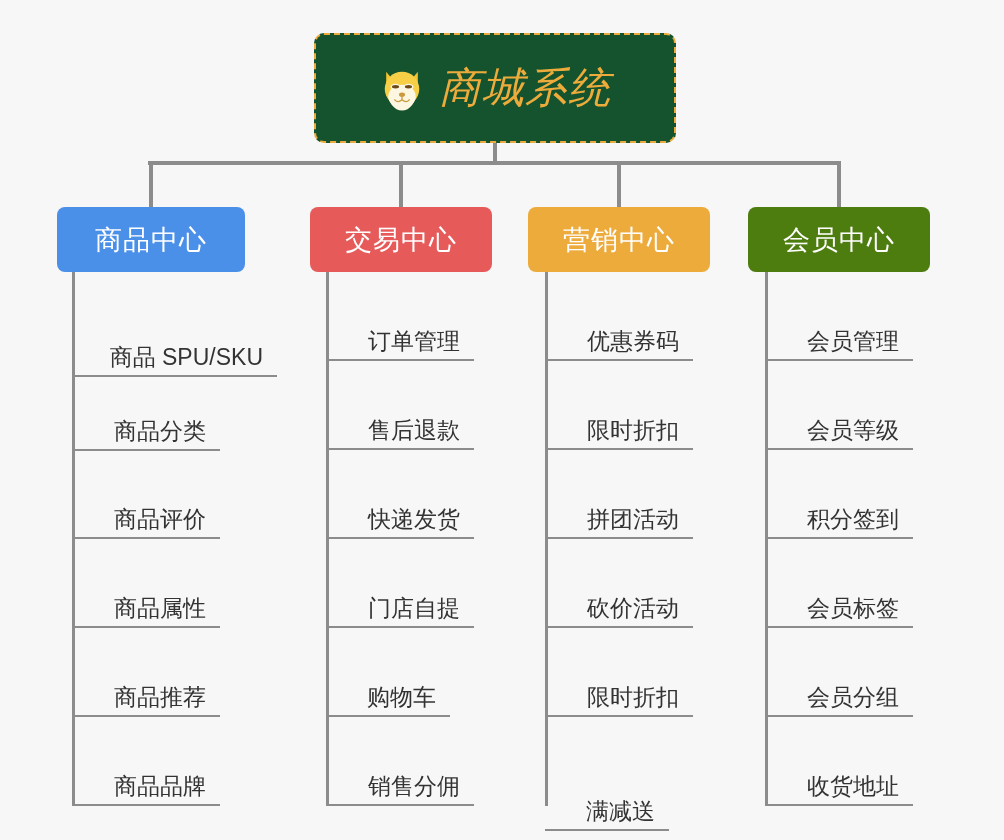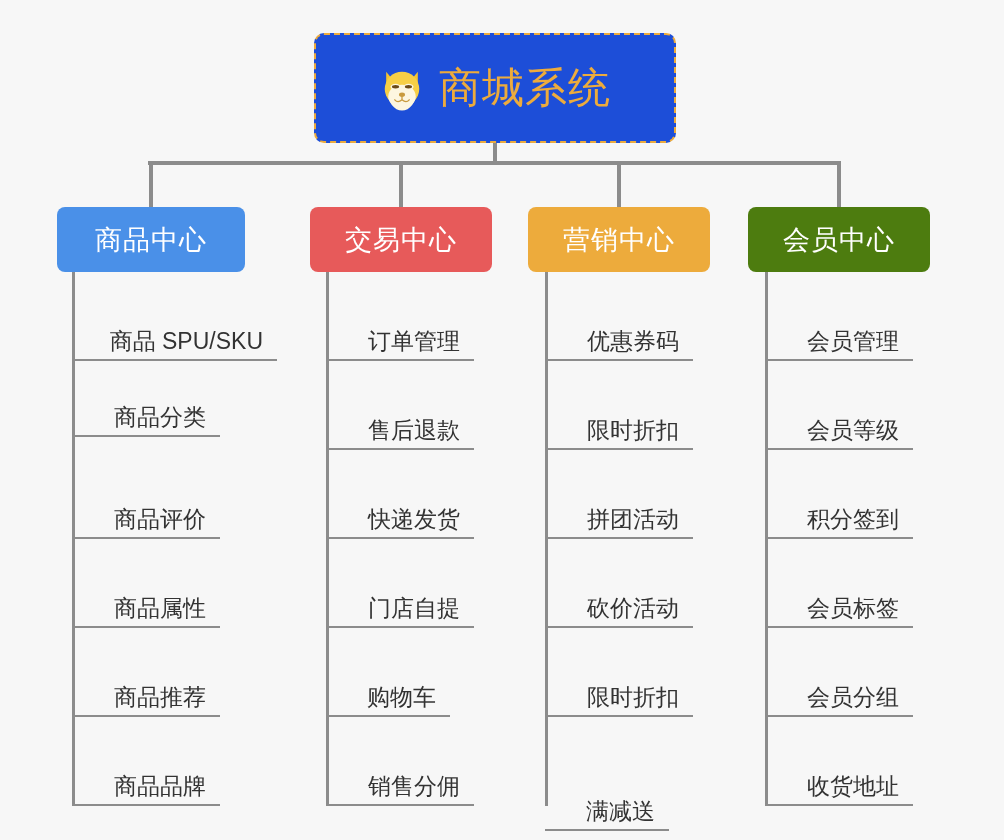--- a/index.html
+++ b/index.html
@@ -120,21 +120,21 @@
     font-size: 23px;
     line-height: 1.15;
     white-space: nowrap;
   }
 </style>
 </head>
 <body style="background: rgb(247, 247, 247);">
 
 <div id="diagram">
 
-  <div class="root-node" style="border-color: rgb(237, 171, 60); background: #1d4ed8;">
+  <div class="root-node" style="border-color: rgb(237, 171, 60); background: #14532d; font-style: italic;">
     <svg class="root-emoji" viewBox="0 0 64 64" aria-hidden="true">
       <path d="M10 8 L10 26 L20 20 Z" fill="#f4c430"></path>
       <path d="M54 8 L54 26 L44 20 Z" fill="#f4c430"></path>
       <circle cx="32" cy="32" r="24" fill="#f7cf46"></circle>
       <path d="M12 36 a20 20 0 0 0 40 0 a20 26 0 0 1 -40 0 Z" fill="#fdf6e0"></path>
       <ellipse cx="32" cy="42" rx="19" ry="16" fill="#fdf6e0"></ellipse>
       <ellipse cx="23" cy="29" rx="7" ry="4.2" fill="#fdf6e0"></ellipse>
       <ellipse cx="41" cy="29" rx="7" ry="4.2" fill="#fdf6e0"></ellipse>
       <ellipse cx="23" cy="29" rx="5" ry="2.4" fill="#6b4a18"></ellipse>
       <ellipse cx="41" cy="29" rx="5" ry="2.4" fill="#6b4a18"></ellipse>
@@ -147,24 +147,24 @@
   <div class="conn conn-stem"></div>
   <div class="conn conn-bus"></div>
 
   <div id="generated">
       <div class="conn conn-drop" style="left: 149px; background: rgb(140, 140, 140);"></div>
       <div class="cat-box" style="left: 57px; width: 188px; background: rgb(74, 144, 232);">
         <span>商品中心</span>
       </div>
       <div class="leaf-col" style="left: 72px; height: 534px;">
         <div class="leaf-spine" style="height: 534px; background: rgb(140, 140, 140);"></div>
-        <div class="leaf-item" style="top: 0px; width: 205px; border-bottom-color: rgb(140, 140, 140);">
+        <div class="leaf-item" style="top: 16px; width: 205px; border-bottom-color: rgb(140, 140, 140);">
           <span class="leaf-label" style="color: rgb(51, 51, 51);">商品 SPU/SKU</span>
         </div>
-        <div class="leaf-item" style="top: 76px; width: 148px; border-bottom-color: rgb(140, 140, 140); justify-content: flex-end;">
+        <div class="leaf-item" style="top: 90px; width: 148px; border-bottom-color: rgb(140, 140, 140); justify-content: flex-end;">
           <span class="leaf-label" style="color: rgb(51, 51, 51);">商品分类</span>
         </div>
         <div class="leaf-item" style="top: 178px; width: 148px; border-bottom-color: rgb(140, 140, 140);">
           <span class="leaf-label" style="color: rgb(51, 51, 51);">商品评价</span>
         </div>
         <div class="leaf-item" style="top: 267px; width: 148px; border-bottom-color: rgb(140, 140, 140);">
           <span class="leaf-label" style="color: rgb(51, 51, 51);">商品属性</span>
         </div>
         <div class="leaf-item" style="top: 356px; width: 148px; border-bottom-color: rgb(140, 140, 140); align-items: flex-end;">
           <span class="leaf-label" style="color: rgb(51, 51, 51);">商品推荐</span>

